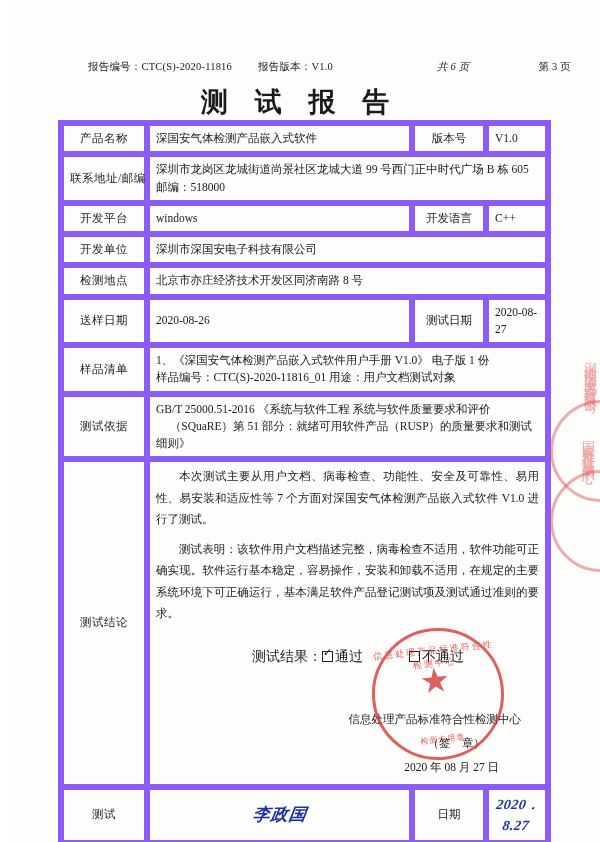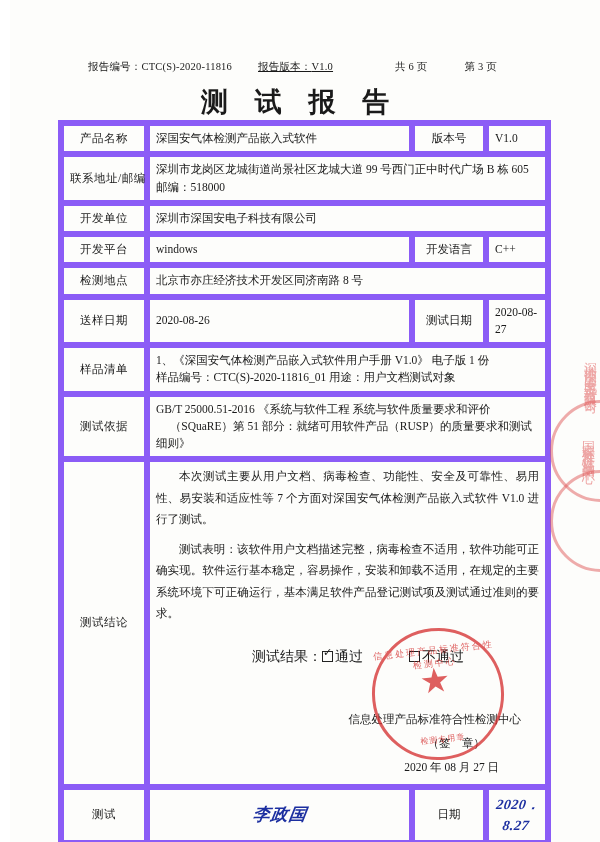--- a/index.html
+++ b/index.html
@@ -28,22 +28,22 @@
     left: 88px;
     top: 60px;
     width: 430px;
     display: flex;
     align-items: baseline;
     font-size: 10.5px;
     letter-spacing: 0.2px;
   }
   .header-row .h-item { white-space: nowrap; }
   .h-report { margin-right: 26px; }
-  .h-version { margin-right: 62px; text-decoration: underline; }
-  .h-total { margin-right: 37px; }
+  .h-version { margin-right: 104px; }
+  .h-total { margin-right: 69px; font-style: italic; }
   .h-page { }
 
   
   .doc-title {
     position: absolute;
     top: 84px;
     left: 0;
     width: 600px;
     text-align: center;
     font-size: 27px;
@@ -251,28 +251,28 @@
           <td class="val2 latin">V1.0</td>
         </tr>
         <tr>
           <td class="lbl">联系地址/邮编</td>
           <td class="val" colspan="3">
             <div>深圳市龙岗区龙城街道尚景社区龙城大道 99 号西门正中时代广场 B 栋 605</div>
             <div>邮编：518000</div>
           </td>
         </tr>
         <tr>
-          <td class="lbl">开发单位</td>
-          <td class="val" colspan="3">深圳市深国安电子科技有限公司</td>
-        </tr>
-        <tr>
           <td class="lbl">开发平台</td>
           <td class="val latin">windows</td>
           <td class="lbl2">开发语言</td>
           <td class="val2 latin">C++</td>
+        </tr>
+        <tr>
+          <td class="lbl">开发单位</td>
+          <td class="val" colspan="3">深圳市深国安电子科技有限公司</td>
         </tr>
         <tr>
           <td class="lbl">检测地点</td>
           <td class="val" colspan="3">北京市亦庄经济技术开发区同济南路 8 号</td>
         </tr>
         <tr>
           <td class="lbl">送样日期</td>
           <td class="val latin">2020-08-26</td>
           <td class="lbl2">测试日期</td>
           <td class="val2 latin">2020-08-27</td>

